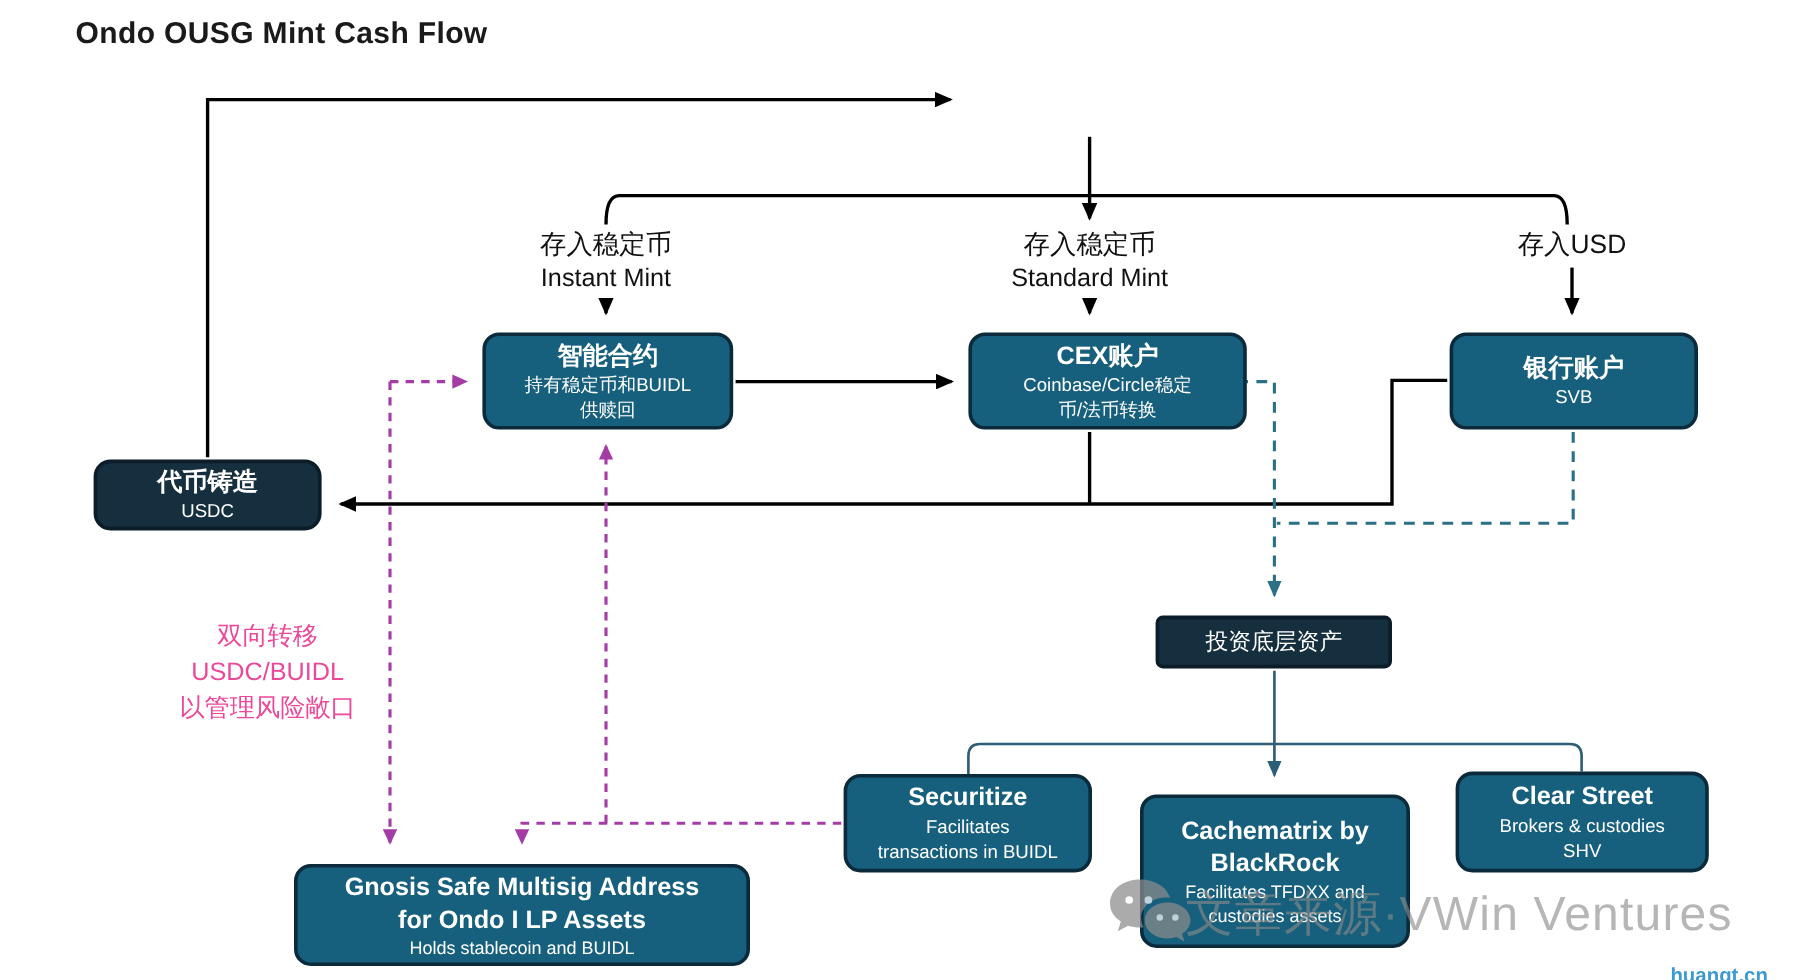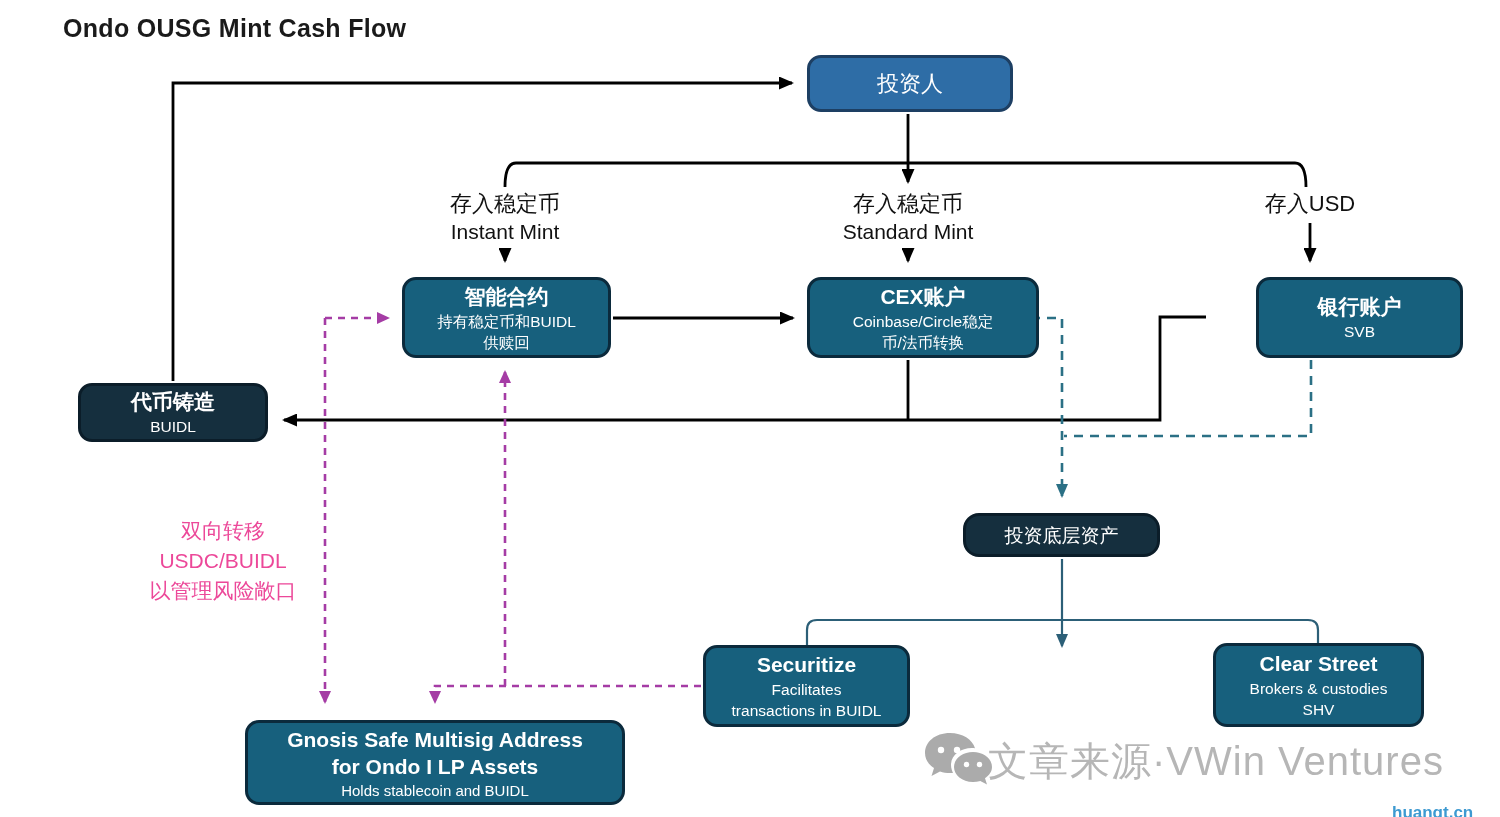--- a/index.html
+++ b/index.html
@@ -89,23 +89,20 @@
     </g>
 
     <g stroke="var(--c-purple,#a53ca5)" stroke-width="2.6" stroke-dasharray="7 6" fill="none">
       <path d="M325,318 H388" marker-end="url(#arrP)"></path>
       <path d="M325,318 V702" marker-end="url(#arrP)"></path>
       <path d="M701,686 H435 V702" marker-end="url(#arrP)"></path>
       <path d="M505,686 V372" marker-end="url(#arrP)"></path>
     </g>
   </svg>
 
-  <div class="box blue" style="left:807px;top:55px;width:206px;height:57px;">
-    <div class="t" style="font-weight:500;font-size:22px;">投资人</div>
-  </div>
 
   <div class="flowlabel" style="left:395px;top:190px;">
     <div class="zh">存入稳定币</div>
     <div class="en">Instant Mint</div>
   </div>
   <div class="flowlabel" style="left:798px;top:190px;">
     <div class="zh">存入稳定币</div>
     <div class="en">Standard Mint</div>
   </div>
   <div class="flowlabel" style="left:1200px;top:190px;">
@@ -117,44 +114,50 @@
     <div class="s">持有稳定币和BUIDL
 供赎回</div>
   </div>
 
   <div class="box teal" style="left:807px;top:277px;width:232px;height:81px;">
     <div class="t">CEX账户</div>
     <div class="s">Coinbase/Circle稳定
 币/法币转换</div>
   </div>
 
-  <div class="box teal" style="left:1256px;top:277px;width:207px;height:81px;">
+  <div class="box teal" style="left:1208px;top:277px;width:207px;height:81px;">
     <div class="t">银行账户</div>
     <div class="s">SVB</div>
   </div>
 
   <div class="box dark" style="left:78px;top:383px;width:190px;height:59px;">
     <div class="t">代币铸造</div>
-    <div class="s">BUIDL</div>
+    <div class="s">USDC</div>
   </div>
 
   <div class="bidir">双向转移
 USDC/BUIDL
 以管理风险敞口</div>
 
-  <div class="box dark" style="left:963px;top:513px;width:197px;height:44px;border-radius:16px;">
+  <div class="box dark" style="left:963px;top:513px;width:197px;height:44px;border-radius:6px;">
     <div class="t" style="font-weight:500;font-size:19px;">投资底层资产</div>
   </div>
 
   <div class="box teal" style="left:703px;top:645px;width:207px;height:82px;">
     <div class="t">Securitize</div>
     <div class="s">Facilitates
 transactions in BUIDL</div>
   </div>
 
+  <div class="box teal" style="left:950px;top:662px;width:225px;height:128px;">
+    <div class="t">Cachematrix by
+BlackRock</div>
+    <div class="s" style="font-size:15px;line-height:20px;">Facilitates TFDXX and
+custodies assets</div>
+  </div>
 
   <div class="box teal" style="left:1213px;top:643px;width:211px;height:84px;">
     <div class="t">Clear Street</div>
     <div class="s">Brokers &amp; custodies
 SHV</div>
   </div>
 
   <div class="box teal" style="left:245px;top:720px;width:380px;height:85px;">
     <div class="t">Gnosis Safe Multisig Address
 for Ondo I LP Assets</div>

